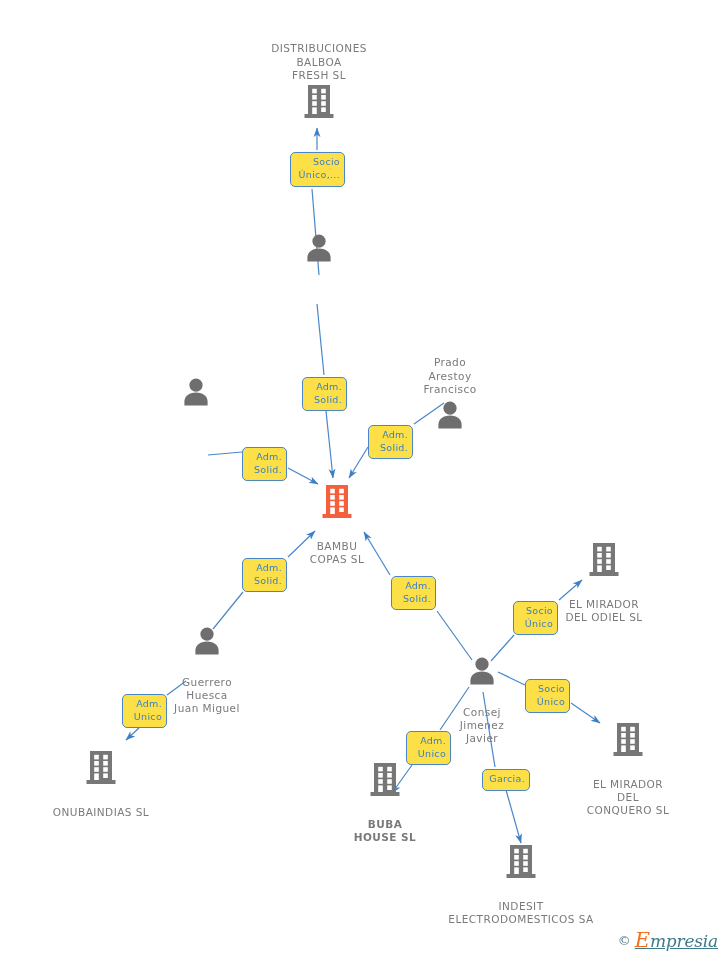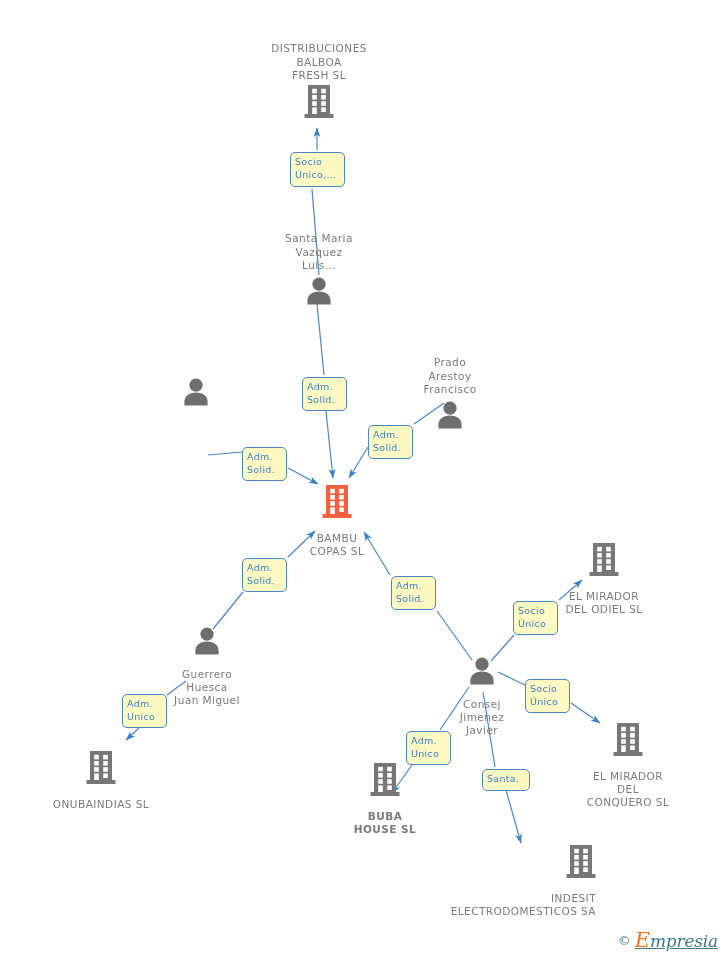--- a/index.html
+++ b/index.html
@@ -48,34 +48,34 @@
   .node-label {
     display: block;
     font-size: 10.5px;
     line-height: 13.2px;
     color: #7a7a7a;
     letter-spacing: 0.45px;
     white-space: pre-line;
     font-family: "DejaVu Sans", "Liberation Sans", sans-serif;
   }
   .node-label.above { margin-bottom: 3px; }
-  .node-label.below { margin-top: 13px; }
+  .node-label.below { margin-top: 21px; }
 
   
   .chip {
     position: absolute;
     box-sizing: border-box;
     border: 1.15px solid #4A86C8;
     border-radius: 5px;
-    background: #fef9c3;
+    background: #fde047;
     color: #3C7FC4;
     font-size: 9.5px;
     line-height: 12.5px;
     letter-spacing: 0.3px;
-    text-align: left;
+    text-align: right;
     padding: 3px 4px 4px;
     white-space: pre-line;
     z-index: 4;
     font-family: "DejaVu Sans", "Liberation Sans", sans-serif;
   }
 
   
   #watermark {
     position: absolute;
     right: 10px;
@@ -155,23 +155,20 @@
               <rect x="8.2" y="16.2" width="4.6" height="4.6" fill="#ffffff"></rect>
               <rect x="8.2" y="22.4" width="4.6" height="6.6" fill="#ffffff"></rect>
               <rect x="17.2" y="3.8" width="4.6" height="4.6" fill="#ffffff"></rect>
               <rect x="17.2" y="10" width="4.6" height="4.6" fill="#ffffff"></rect>
               <rect x="17.2" y="16.2" width="4.6" height="4.6" fill="#ffffff"></rect>
               <rect x="17.2" y="22.4" width="4.6" height="4.6" fill="#ffffff"></rect>
             </g>
           </svg></span>
       </div>
       <div class="node node-person" style="left: 319px; top: 232.4px;">
-        <span class="node-label above">Santa Maria
-Vazquez
-Luis...</span>
         <span class="glyph"><svg width="28" height="30" viewBox="0 0 28 30">
             <g fill="currentColor">
               <circle cx="14" cy="9.2" r="6.6"></circle>
               <path d="M14,16.4 C21.2,16.4 25.6,20.4 25.6,25.6 L25.6,29.4 L2.4,29.4 L2.4,25.6 C2.4,20.4 6.8,16.4 14,16.4 Z"></path>
             </g>
           </svg></span>
       </div>
       <div class="node node-person" style="left: 450px; top: 332.4px; margin-top: 24px;">
         <span class="node-label above">Prado
 Arestoy
@@ -296,21 +293,21 @@
               <rect x="8.2" y="22.4" width="4.6" height="6.6" fill="#ffffff"></rect>
               <rect x="17.2" y="3.8" width="4.6" height="4.6" fill="#ffffff"></rect>
               <rect x="17.2" y="10" width="4.6" height="4.6" fill="#ffffff"></rect>
               <rect x="17.2" y="16.2" width="4.6" height="4.6" fill="#ffffff"></rect>
               <rect x="17.2" y="22.4" width="4.6" height="4.6" fill="#ffffff"></rect>
             </g>
           </svg></span>
         <span class="node-label below">BUBA
 HOUSE SL</span>
       </div>
-      <div class="node node-company" style="left: 521px; top: 845px; text-align: right;">
+      <div class="node node-company" style="left: 521px; top: 845px;">
         <span class="glyph"><svg width="30" height="34" viewBox="0 0 30 34">
             <g fill="currentColor">
               <rect x="4" y="0" width="22" height="29"></rect>
               <rect x="0.5" y="29" width="29" height="4"></rect>
               <rect x="8.2" y="3.8" width="4.6" height="4.6" fill="#ffffff"></rect>
               <rect x="8.2" y="10" width="4.6" height="4.6" fill="#ffffff"></rect>
               <rect x="8.2" y="16.2" width="4.6" height="4.6" fill="#ffffff"></rect>
               <rect x="8.2" y="22.4" width="4.6" height="6.6" fill="#ffffff"></rect>
               <rect x="17.2" y="3.8" width="4.6" height="4.6" fill="#ffffff"></rect>
               <rect x="17.2" y="10" width="4.6" height="4.6" fill="#ffffff"></rect>
@@ -334,21 +331,21 @@
       <div class="chip" style="left: 242px; top: 558px; width: 45px; min-height: 32px;">Adm.
 Solid.</div>
       <div class="chip" style="left: 391px; top: 576px; width: 45px; min-height: 32px;">Adm.
 Solid.</div>
       <div class="chip" style="left: 513px; top: 601px; width: 45px; min-height: 32px;">Socio
 Único</div>
       <div class="chip" style="left: 525px; top: 679px; width: 45px; min-height: 32px;">Socio
 Único</div>
       <div class="chip" style="left: 406px; top: 731px; width: 45px; min-height: 32px;">Adm.
 Unico</div>
-      <div class="chip" style="left: 482px; top: 769px; width: 48px; min-height: 19px;">Santa.</div>
+      <div class="chip" style="left: 482px; top: 769px; width: 48px; min-height: 19px;">Garcia.</div>
       <div class="chip" style="left: 122px; top: 694px; width: 45px; min-height: 32px;">Adm.
 Unico</div>
     </div>
 
   <div id="watermark">
     <span class="wm-copy">©</span>
     <span class="wm-name"><span class="wm-initial">E</span><span>mpresia</span></span>
   </div>
 
 </div>

